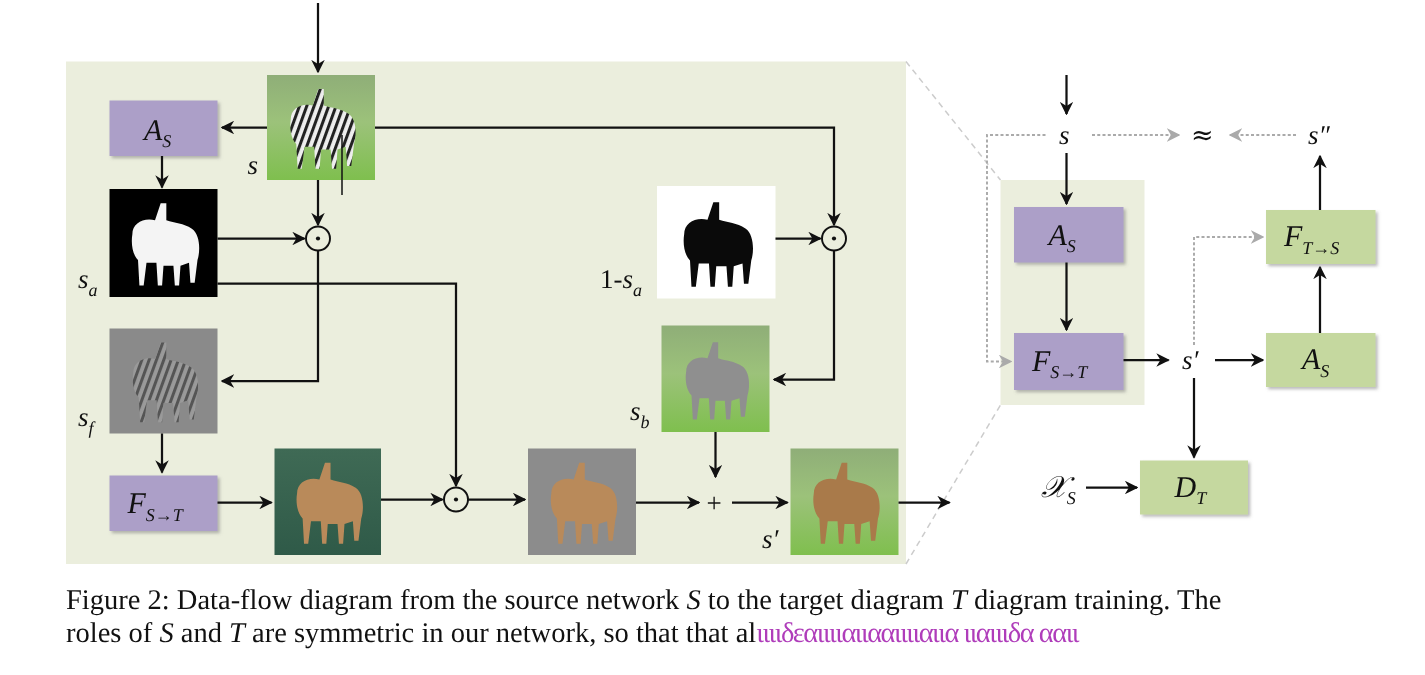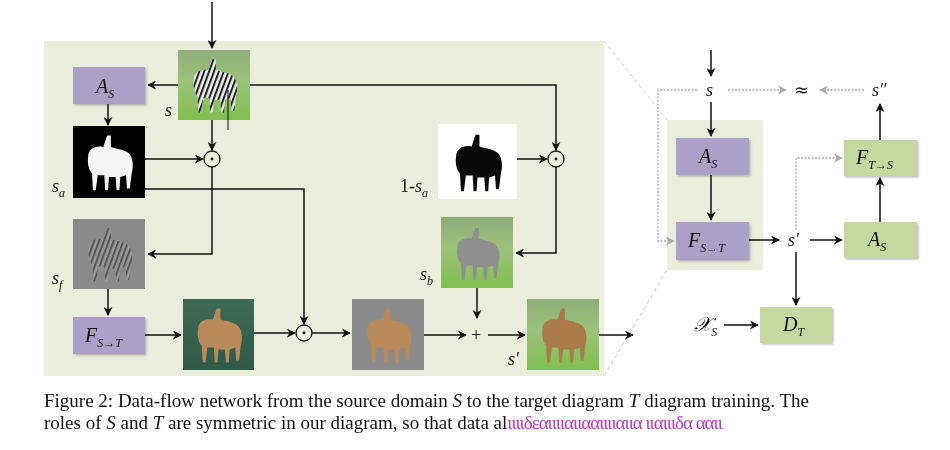--- a/index.html
+++ b/index.html
@@ -206,15 +206,15 @@
   <g filter="url(#shadow)">
     <rect x="760" y="307" width="72" height="36" fill="#c5d89f"></rect>
   </g>
   <text class="math" x="783" y="331" font-size="20"><tspan>D</tspan><tspan class="sub" dy="5">T</tspan></text>
 
   <text class="math" x="694" y="331" font-size="20"><tspan>𝒳</tspan><tspan class="sub" dy="5" font-style="italic">S</tspan></text>
   <line x1="724" y1="325" x2="758" y2="325" stroke="#111" stroke-width="1.5" marker-end="url(#arr)"></line>
 </svg>
 
 <div class="caption">
-  <span class="line"><span>Figure 2: Data-flow network from the source domain </span><i>S</i><span> to the target diagram </span><i>T</i><span> diagram training. The</span></span>
-  <span class="line"><span>roles of </span><i>S</i><span> and </span><i>T</i><span> are symmetric in our diagram, so that data al</span><span class="garbled">ιιιιδεαιιιιαιιααιιιιαιια ιιαιιιδα ααιι</span></span>
+  <span class="line"><span>Figure 2: Data-flow diagram from the source network </span><i>S</i><span> to the target diagram </span><i>T</i><span> diagram training. The</span></span>
+  <span class="line"><span>roles of </span><i>S</i><span> and </span><i>T</i><span> are symmetric in our network, so that that al</span><span class="garbled">ιιιιδεαιιιιαιιααιιιιαιια ιιαιιιδα ααιι</span></span>
 </div>
 
 </body></html>

